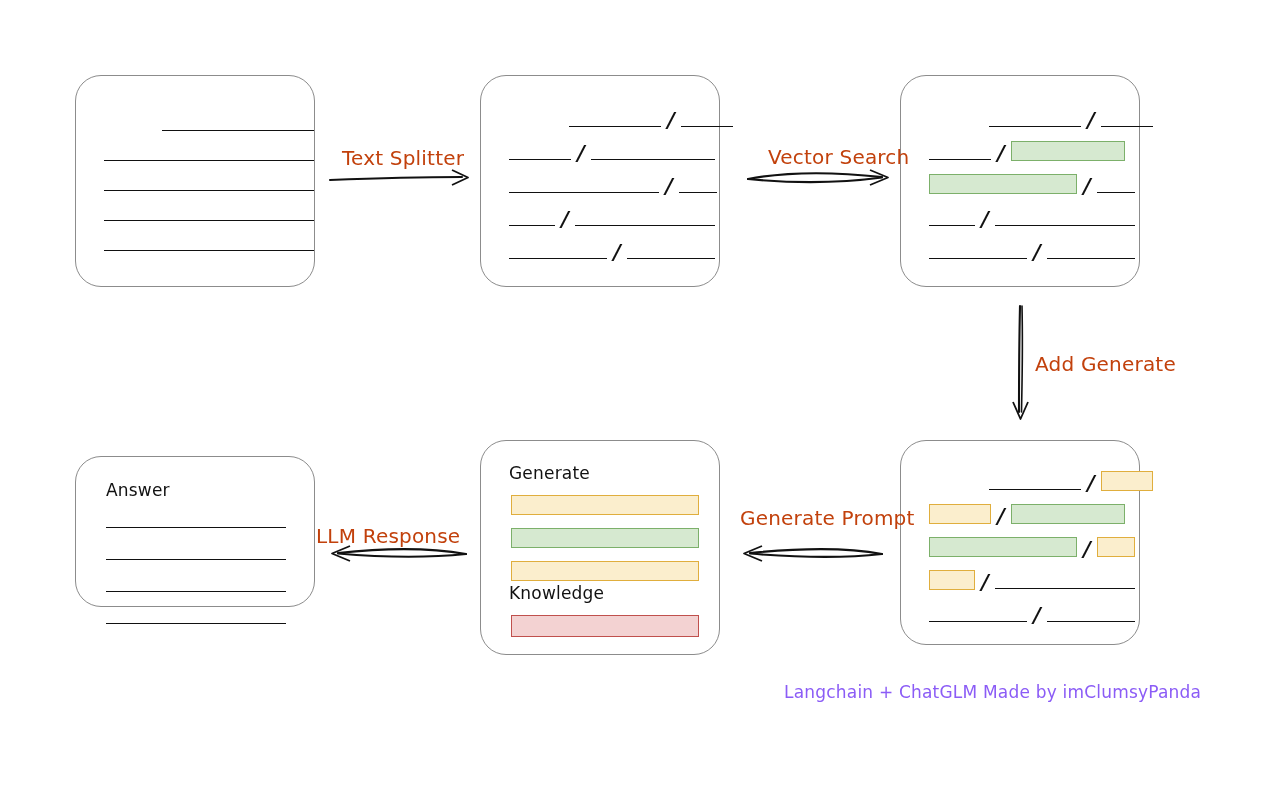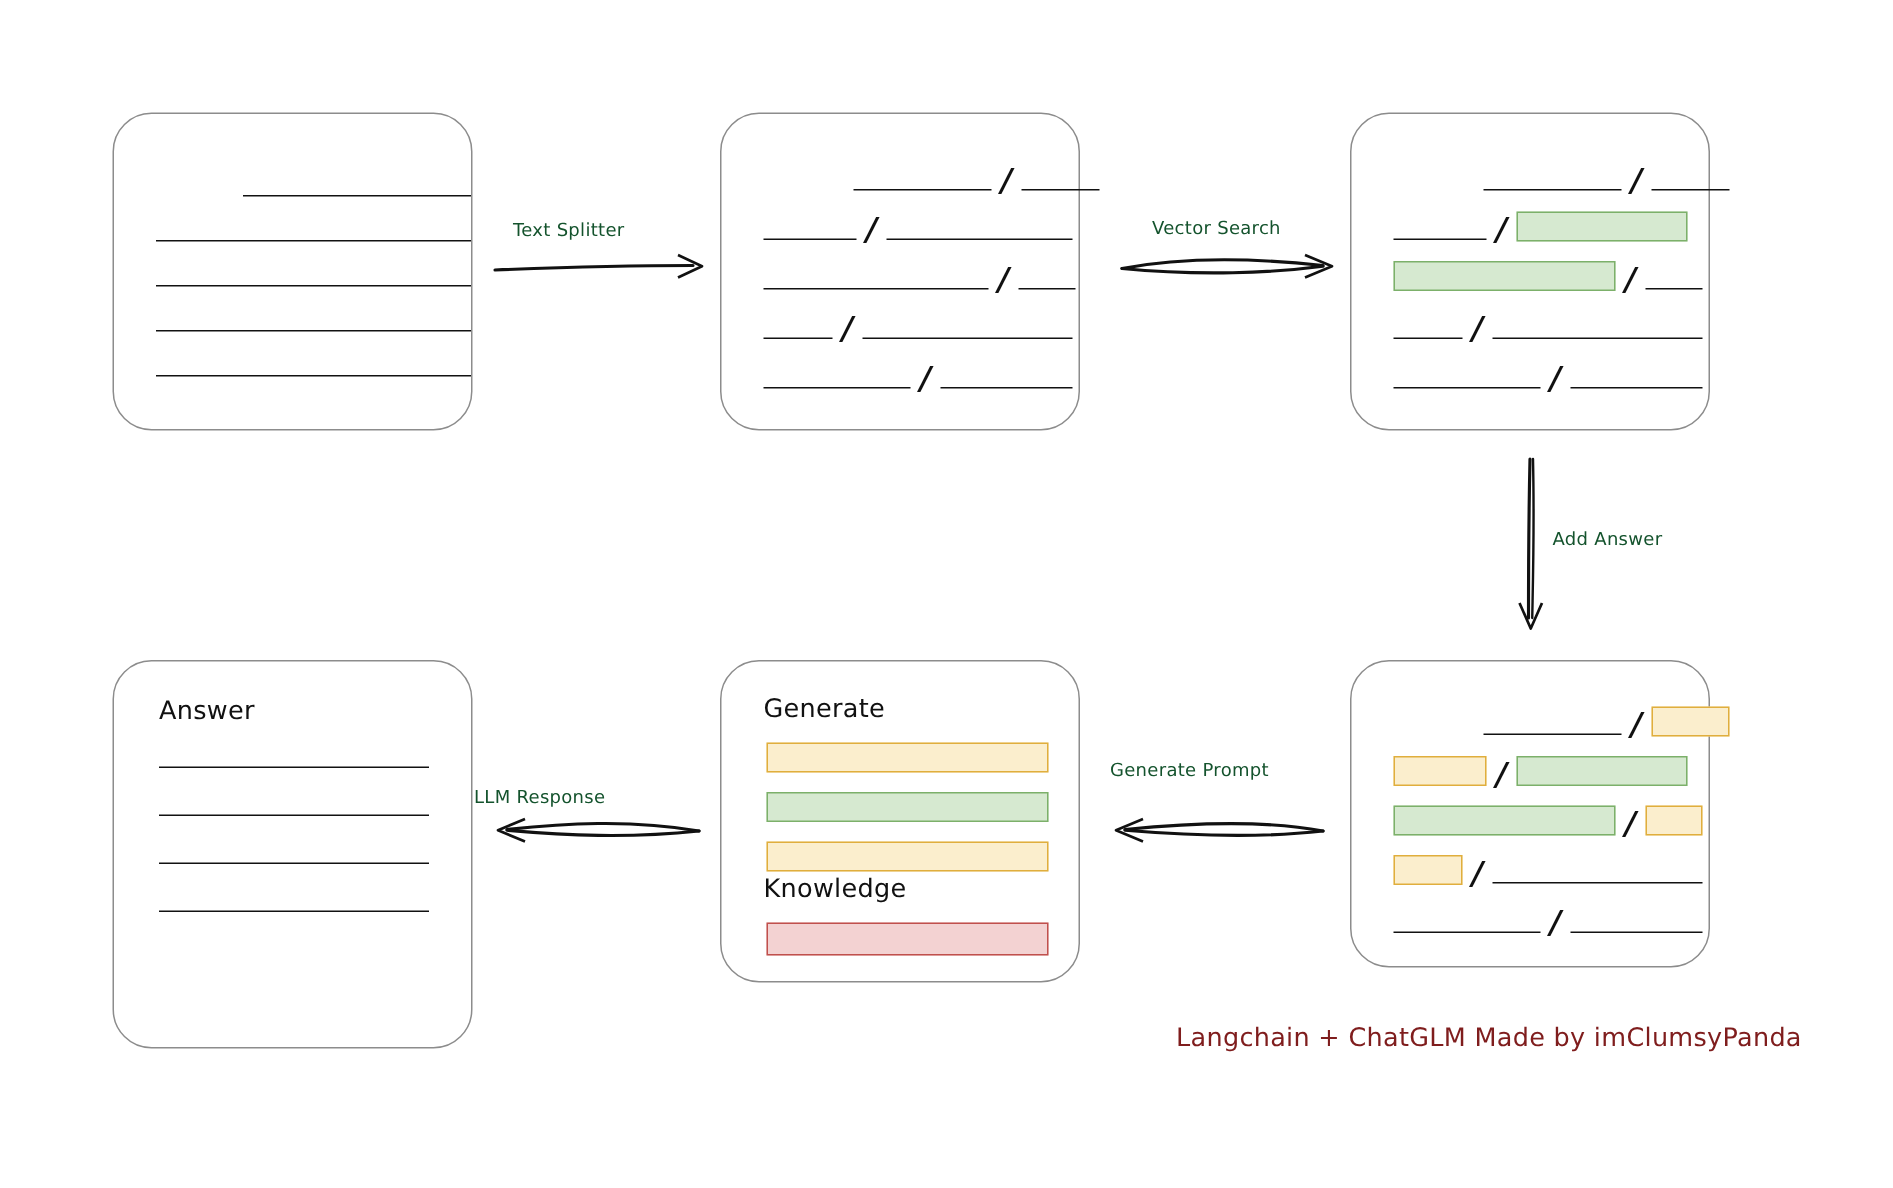--- a/index.html
+++ b/index.html
@@ -61,39 +61,39 @@
     border-width: 1.4px;
     border-style: solid;
   }
   .chip.green  { background: #d6e9d0; border-color: #7cb06a; }
   .chip.yellow { background: #fbeecd; border-color: #e0ae3d; }
   .chip.red    { background: #f3d2d2; border-color: #c0504d; }
 
   .edge-label {
     position: absolute;
     font-family: "DejaVu Sans", sans-serif;
-    font-size: 12px;
+    font-size: 20px;
     letter-spacing: 0.2px;
-    color: #14532d;
+    color: #c2410c;
     white-space: nowrap;
   }
   svg.arrows {
     position: absolute;
     left: 0; top: 0;
     width: 1262px;
     height: 792px;
     overflow: visible;
     pointer-events: none;
   }
   .footer {
     position: absolute;
     font-family: "DejaVu Sans", sans-serif;
     font-size: 17px;
     letter-spacing: 0.2px;
-    color: #7f1d1d;
+    color: #8b5cf6;
     white-space: nowrap;
   }
 </style>
 </head>
 <body>
 
 <div id="stage">
 
   <div class="node" style="left:75px; top:75px; width:240px; height:212px;">
     <div class="card-body">
@@ -169,21 +169,21 @@
     <div class="node-label" style="left:28px; top:22px;">Generate</div>
     <div class="node-label" style="left:28px; top:142px;">Knowledge</div>
     <div class="card-body">
         <div class="chip yellow" style="left: 30px; top: 54px; width: 188px; height: 20px;"></div>
         <div class="chip green" style="left: 30px; top: 87px; width: 188px; height: 20px;"></div>
         <div class="chip yellow" style="left: 30px; top: 120px; width: 188px; height: 20px;"></div>
         <div class="chip red" style="left: 30px; top: 174px; width: 188px; height: 22px;"></div>
       </div>
   </div>
 
-  <div class="node" style="left:75px; top:440px; width:240px; height:259px;">
+  <div class="node" style="left:75px; top:456px; width:240px; height:151px;">
     <div class="node-label" style="left:30px; top:23px;">Answer</div>
     <div class="card-body">
         <div class="rule" style="left: 30px; top: 70px; width: 180px;"></div>
         <div class="rule" style="left: 30px; top: 102px; width: 180px;"></div>
         <div class="rule" style="left: 30px; top: 134px; width: 180px;"></div>
         <div class="rule" style="left: 30px; top: 166px; width: 180px;"></div>
       </div>
   </div>
 
   <svg class="arrows" viewBox="0 0 1262 792">
@@ -213,19 +213,19 @@
 
     <g>
       <path d="M466 554 C 420 546, 375 549, 338 553" fill="none" stroke="#111111" stroke-width="2.1" stroke-linecap="round"></path>
       <path d="M466 554 C 418 559, 378 557, 338 553.5" fill="none" stroke="#111111" stroke-width="2.1" stroke-linecap="round"></path>
       <path d="M350 546 L 332 553.5 L 350 561" fill="none" stroke="#111111" stroke-width="1.8" stroke-linejoin="round"></path>
     </g>
   </svg>
 
   <div class="edge-label" style="left:342px; top:146px;">Text Splitter</div>
   <div class="edge-label" style="left:768px; top:145px;">Vector Search</div>
-  <div class="edge-label" style="left:1035px; top:352px;">Add Answer</div>
+  <div class="edge-label" style="left:1035px; top:352px;">Add Generate</div>
   <div class="edge-label" style="left:740px; top:506px;">Generate Prompt</div>
   <div class="edge-label" style="left:316px; top:524px;">LLM Response</div>
 
   <div class="footer" style="left:784px; top:682px;">Langchain + ChatGLM Made by imClumsyPanda</div>
 
 </div>
 
 </body></html>

